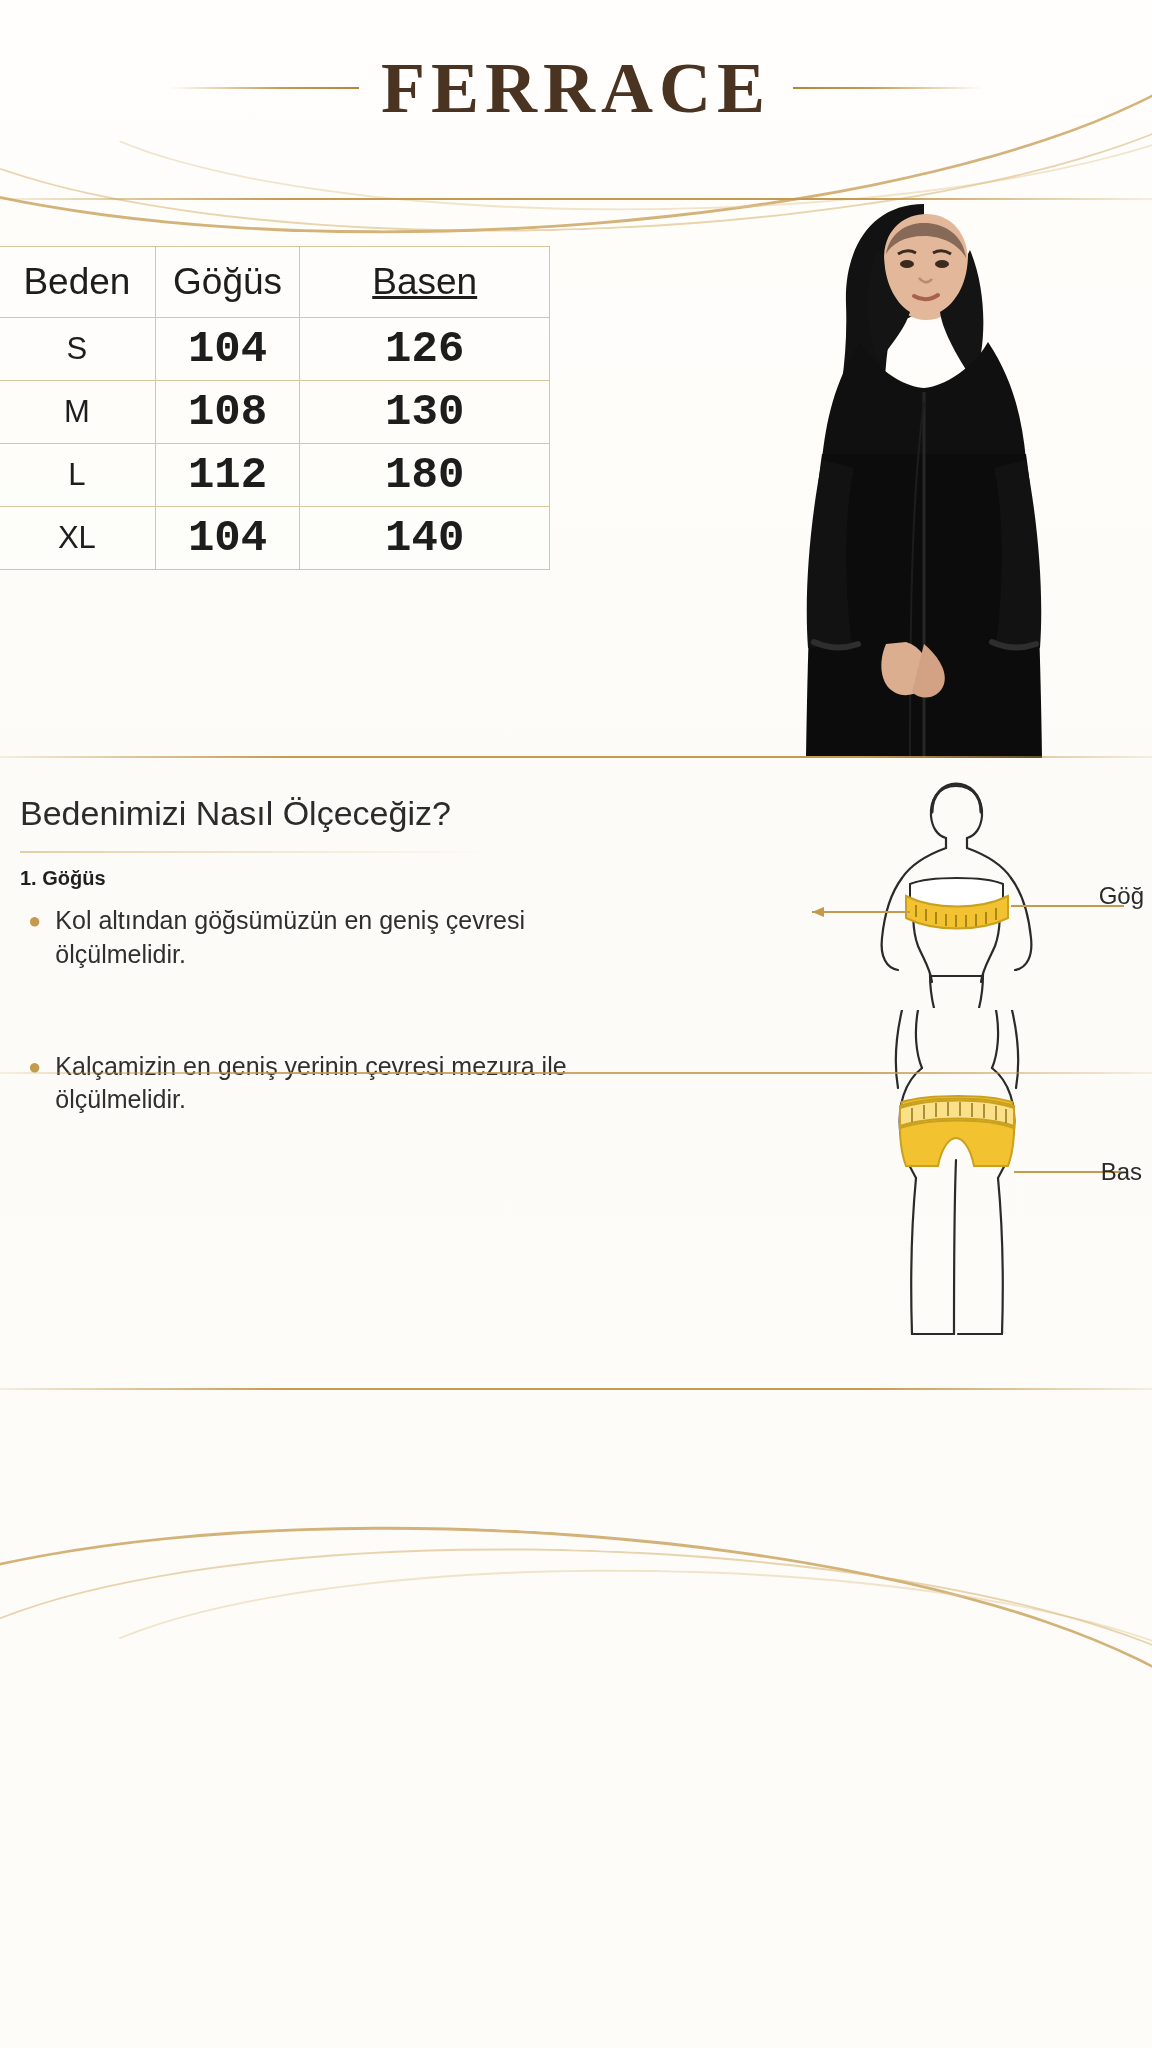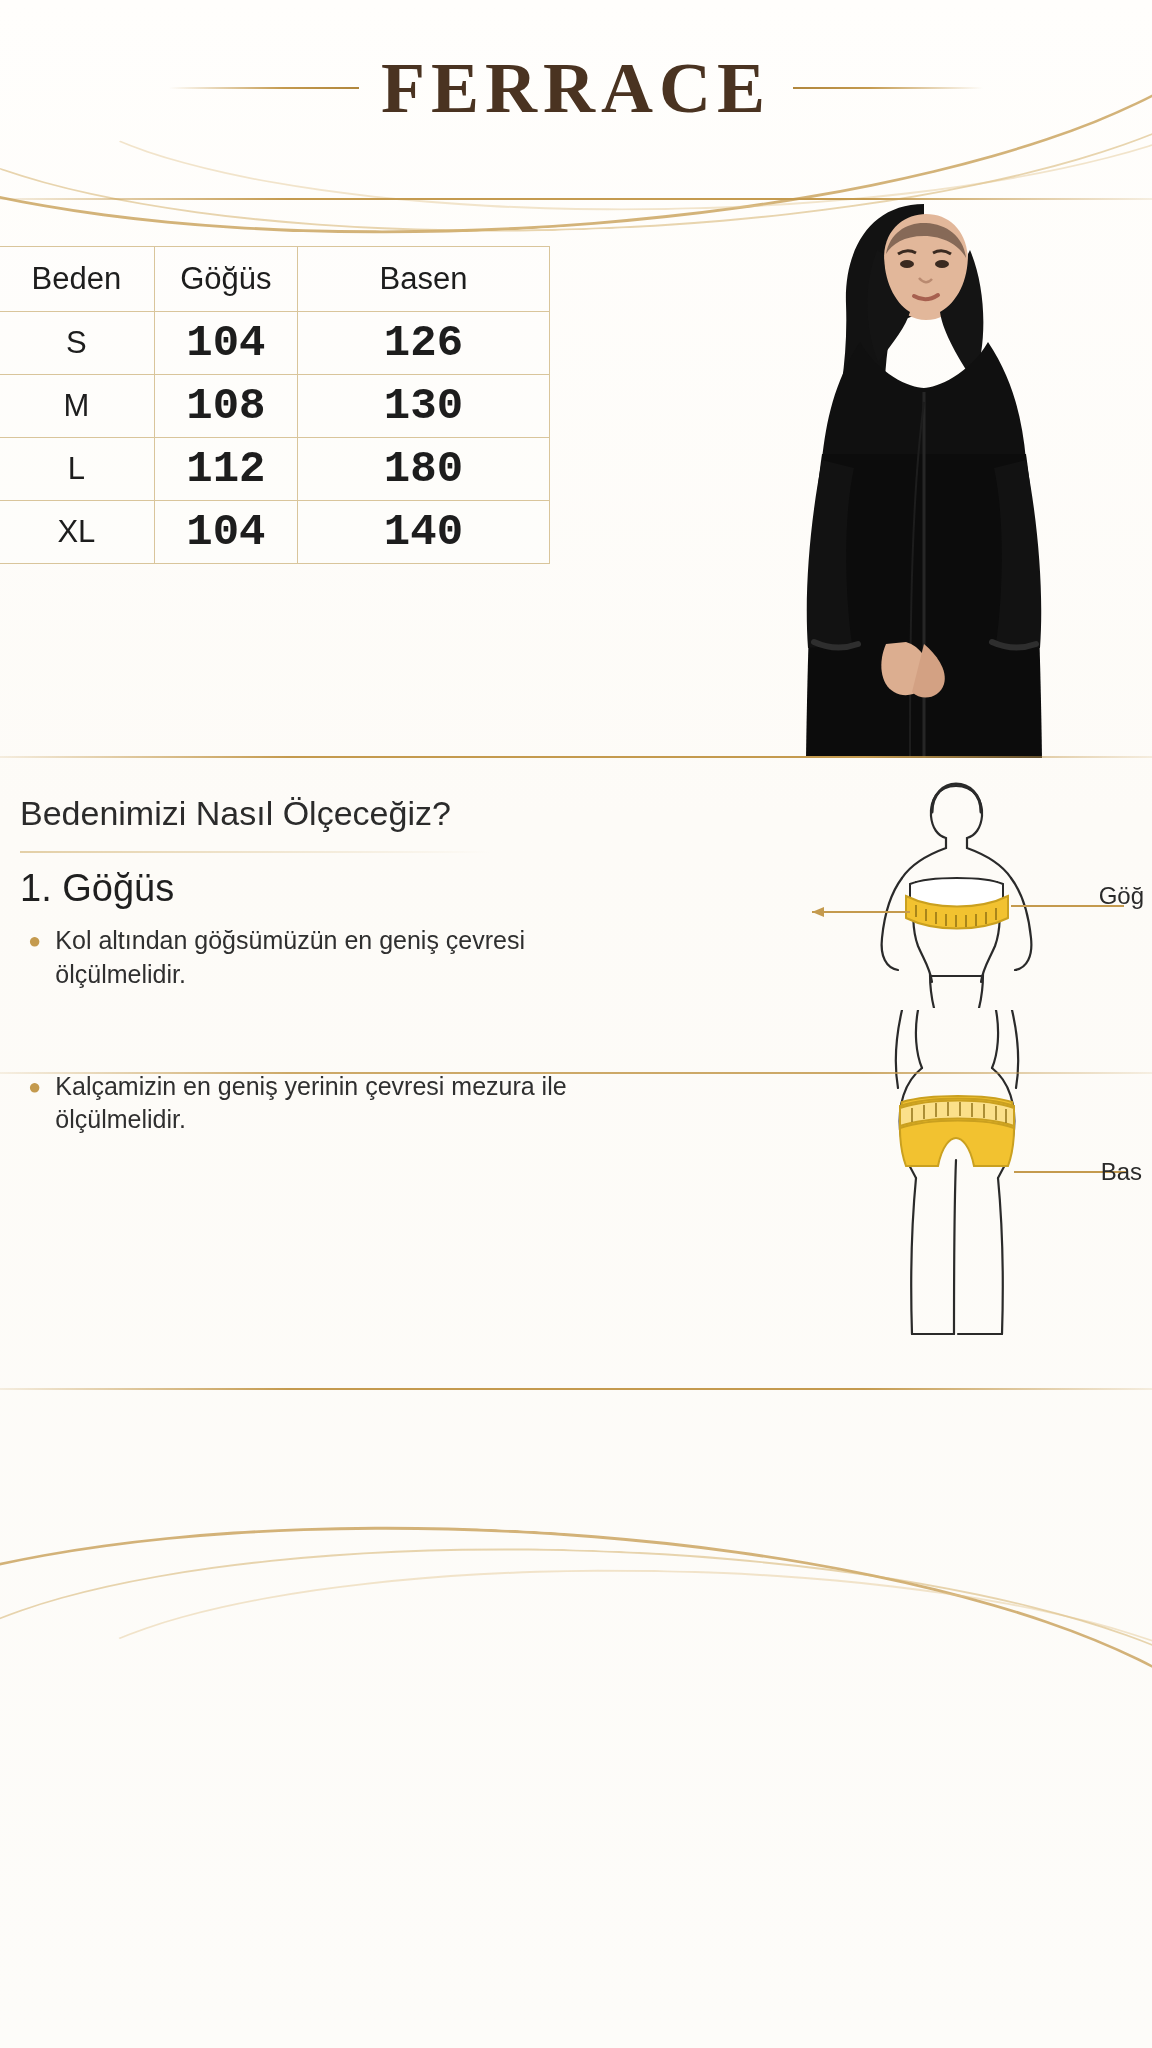--- a/index.html
+++ b/index.html
@@ -84,39 +84,39 @@
     width: 552px;
     border-collapse: collapse;
     background: rgba(255,255,255,0.25);
   }
   table.size-table th, table.size-table td {
     border: 1px solid #d9c59b;
     text-align: center;
     color: #1d1d1d;
   }
   table.size-table th {
-    font-size: 31px;
+    font-size: 37px;
     font-weight: 400;
     padding: 14px 4px;
     font-family: "Liberation Sans", sans-serif;
   }
   table.size-table td {
     font-size: 44px;
     font-weight: 700;
     padding: 6px 4px;
     font-family: Liberation Mono, monospace;
   }
   table.size-table td.size-label {
     font-size: 31px;
     font-weight: 400;
     font-family: "Liberation Sans", sans-serif;
   }
   .col-beden { width: 165px; }
   .col-gogus { width: 150px; margin-left: 45px; }
-  .col-basen { width: 277px; }
+  .col-basen { width: 277px; text-decoration: underline; }
 
   
   .model {
     position: absolute;
     right: 78px;
     top: -8px;
     width: 300px;
     height: 570px;
   }
   .model svg { display: block; }
@@ -133,22 +133,22 @@
     color: #2b2b2b;
     margin-left: 20px;
   }
   .mini-rule {
     width: 470px;
     height: 2px;
     margin: 18px 0 14px 20px;
     background: linear-gradient(90deg, #e3cfa6 0%, rgba(227,207,166,0) 100%);
   }
   .step-title {
-    font-size: 38px;
-    font-weight: 400;
+    font-size: 20px;
+    font-weight: 700;
     color: #1f1f1f;
     margin-left: 20px;
     margin-bottom: 14px;
   }
   .bullet {
     display: flex;
     gap: 14px;
     margin-left: 28px;
     max-width: 610px;
   }

